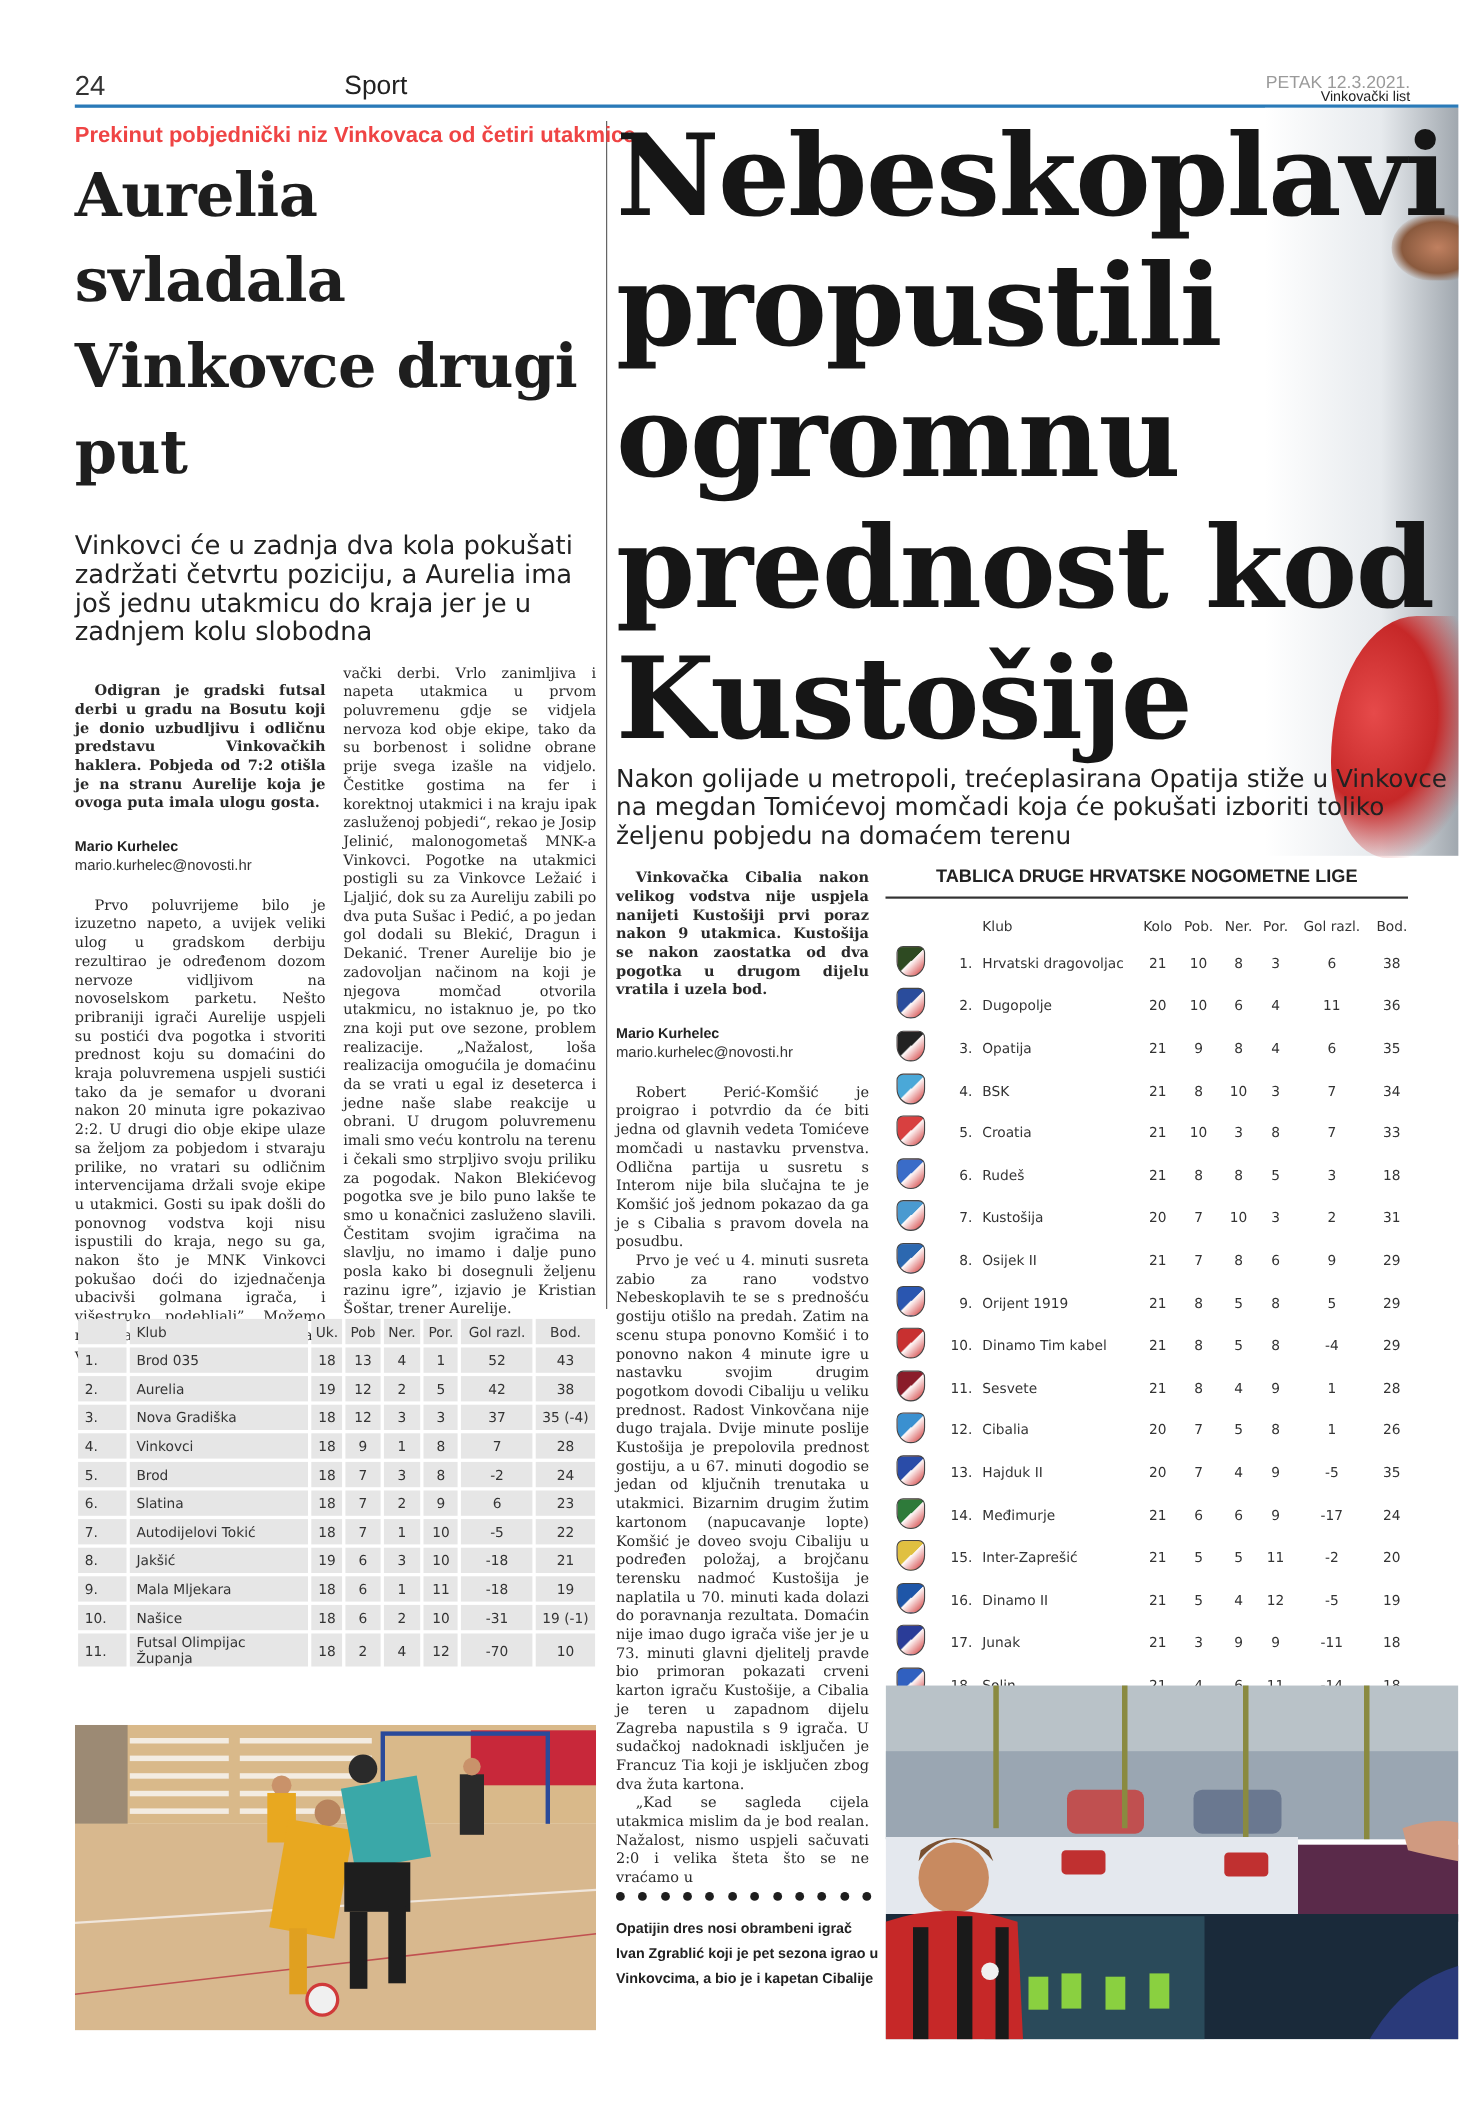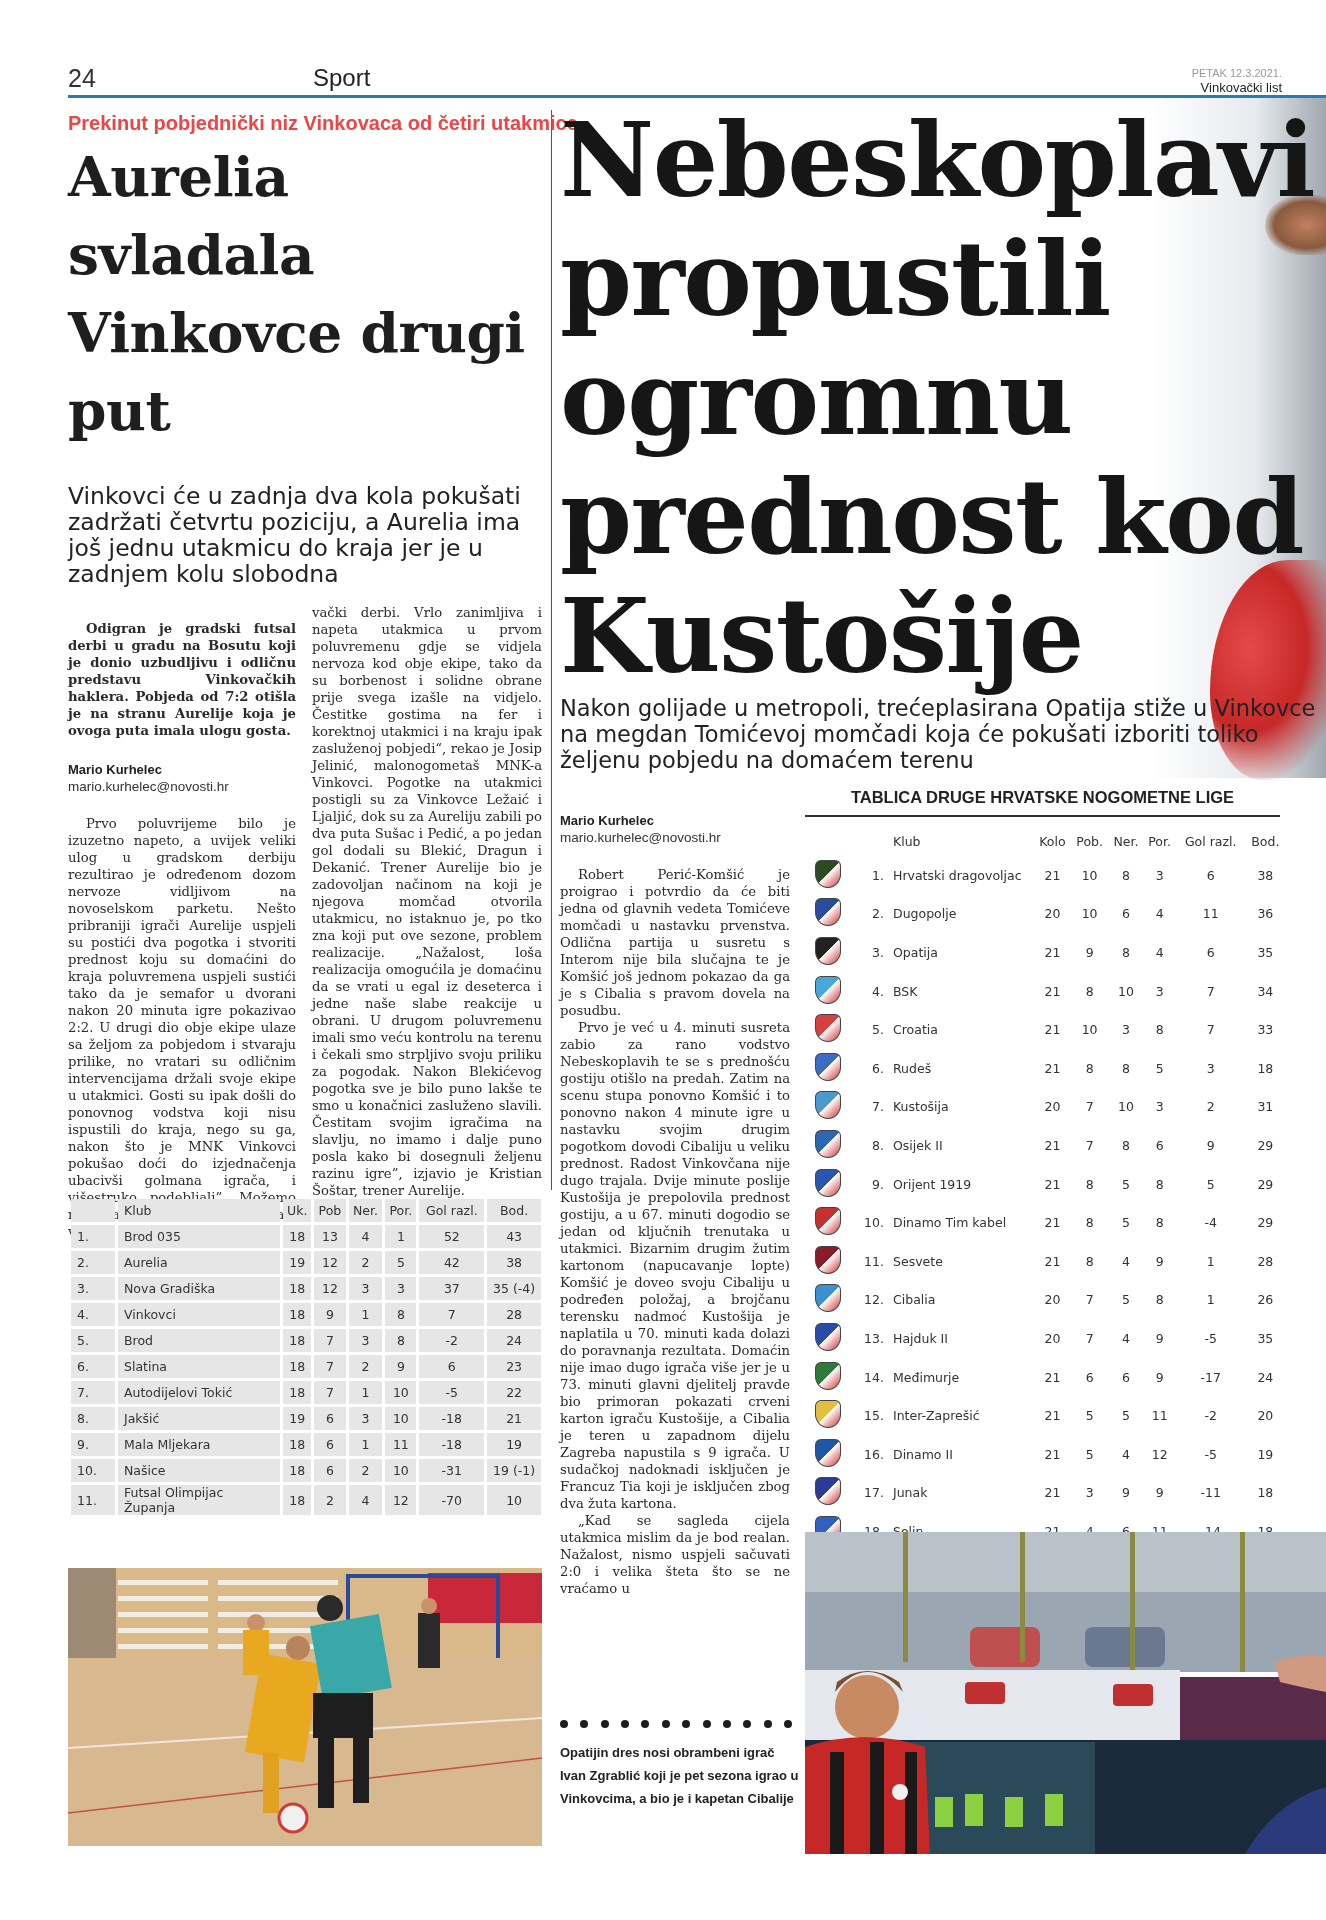--- a/index.html
+++ b/index.html
@@ -2,21 +2,21 @@
 <html><head>
 <meta charset="utf-8">
 <style>
   html,body{margin:0;padding:0;}
   body{width:1326px;height:1920px;background:#fff;position:relative;overflow:hidden;color:#1b1b1b;font-family:"DejaVu Serif",serif;}
   .abs{position:absolute;}
 
   
   #page-num{left:68px;top:64px;font-family:"Liberation Sans",sans-serif;font-size:25px;font-weight:300;color:#333;}
   #section{left:313px;top:64px;font-family:"Liberation Sans",sans-serif;font-size:24px;color:#222;}
-  #date{right:44px;top:67px;font-family:"Liberation Sans",sans-serif;font-size:11px;color:#9a9a9a;text-align:center;}
+  #date{right:44px;top:67px;font-family:"Liberation Sans",sans-serif;font-size:16px;color:#9a9a9a;text-align:center;}
   #paper-name{right:44px;top:80px;font-family:"Liberation Sans",sans-serif;font-size:13px;color:#222;text-align:right;}
   #top-rule{left:68px;top:95px;width:1258px;height:3px;background:#2a7ab8;}
 
   
   #col-rule{left:551px;top:110px;width:1px;height:1080px;background:#555;}
 
   
   #left-kicker{left:68px;top:112px;font-family:"Liberation Sans",sans-serif;font-weight:bold;font-size:20px;color:#ef4444;}
   #left-headline{left:68px;top:138px;width:480px;font-family:"DejaVu Serif",serif;font-weight:bold;font-size:55px;line-height:78px;color:#1e1e1e;letter-spacing:-0.5px;}
   #left-subtitle{left:68px;top:483px;width:480px;font-family:"DejaVu Sans",sans-serif;font-size:23.5px;line-height:26px;color:#222;}
@@ -250,20 +250,21 @@
   </svg>
 </div>
 
 <div class="abs" id="right-photo-fade"></div>
 <div class="abs" id="right-photo-arm"></div>
 <div class="abs" id="right-photo-player"></div>
 <div class="abs" id="right-headline">Nebeskoplavi propustili ogromnu prednost kod Kustošije</div>
 <div class="abs" id="right-subtitle">Nakon golijade u metropoli, trećeplasirana Opatija stiže u Vinkovce na megdan Tomićevoj momčadi koja će pokušati izboriti toliko željenu pobjedu na domaćem terenu</div>
 
 <div class="abs col-text" id="right-col">
+  <p class="lead">Vinkovačka Cibalia nakon velikog vodstva nije uspjela nanijeti Kustošiji prvi poraz nakon 9 utakmica. Kustošija se nakon zaostatka od dva pogotka u drugom dijelu vratila i uzela bod.</p>
   <div class="byline-name">Mario Kurhelec</div>
   <div class="byline-mail">mario.kurhelec@novosti.hr</div>
   <p>Robert Perić-Komšić je proigrao i potvrdio da će biti jedna od glavnih vedeta Tomićeve momčadi u nastavku prvenstva. Odlična partija u susretu s Interom nije bila slučajna te je Komšić još jednom pokazao da ga je s Cibalia s pravom dovela na posudbu.</p>
   <p>Prvo je već u 4. minuti susreta zabio za rano vodstvo Nebeskoplavih te se s prednošću gostiju otišlo na predah. Zatim na scenu stupa ponovno Komšić i to ponovno nakon 4 minute igre u nastavku svojim drugim pogotkom dovodi Cibaliju u veliku prednost. Radost Vinkovčana nije dugo trajala. Dvije minute poslije Kustošija je prepolovila prednost gostiju, a u 67. minuti dogodio se jedan od ključnih trenutaka u utakmici. Bizarnim drugim žutim kartonom (napucavanje lopte) Komšić je doveo svoju Cibaliju u podređen položaj, a brojčanu terensku nadmoć Kustošija je naplatila u 70. minuti kada dolazi do poravnanja rezultata. Domaćin nije imao dugo igrača više jer je u 73. minuti glavni djelitelj pravde bio primoran pokazati crveni karton igraču Kustošije, a Cibalia je teren u zapadnom dijelu Zagreba napustila s 9 igrača. U sudačkoj nadoknadi isključen je Francuz Tia koji je isključen zbog dva žuta kartona.</p>
   <p>„Kad se sagleda cijela utakmica mislim da je bod realan. Nažalost, nismo uspjeli sačuvati 2:0 i velika šteta što se ne vraćamo u</p>
 </div>
 
 <div class="abs" id="dots">
   <span class="dot"></span>
     <span class="dot"></span>

